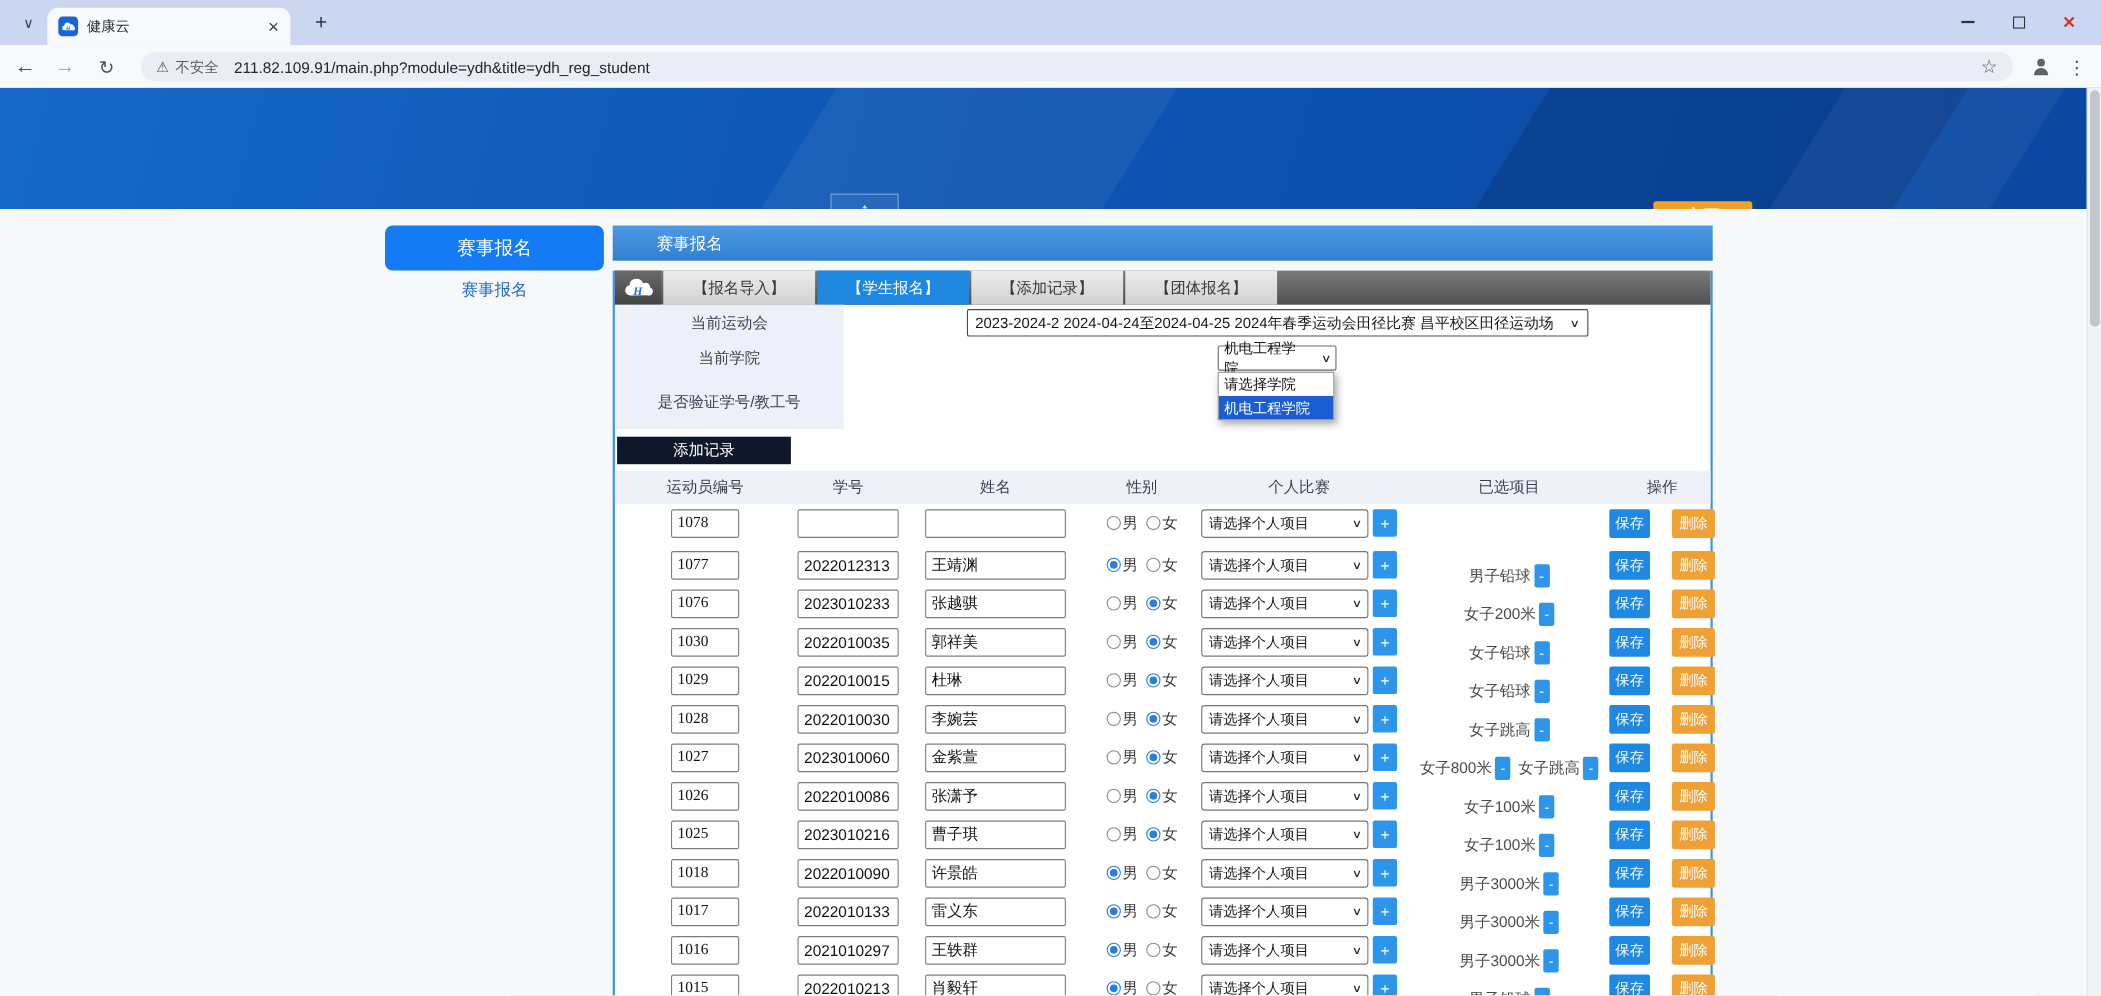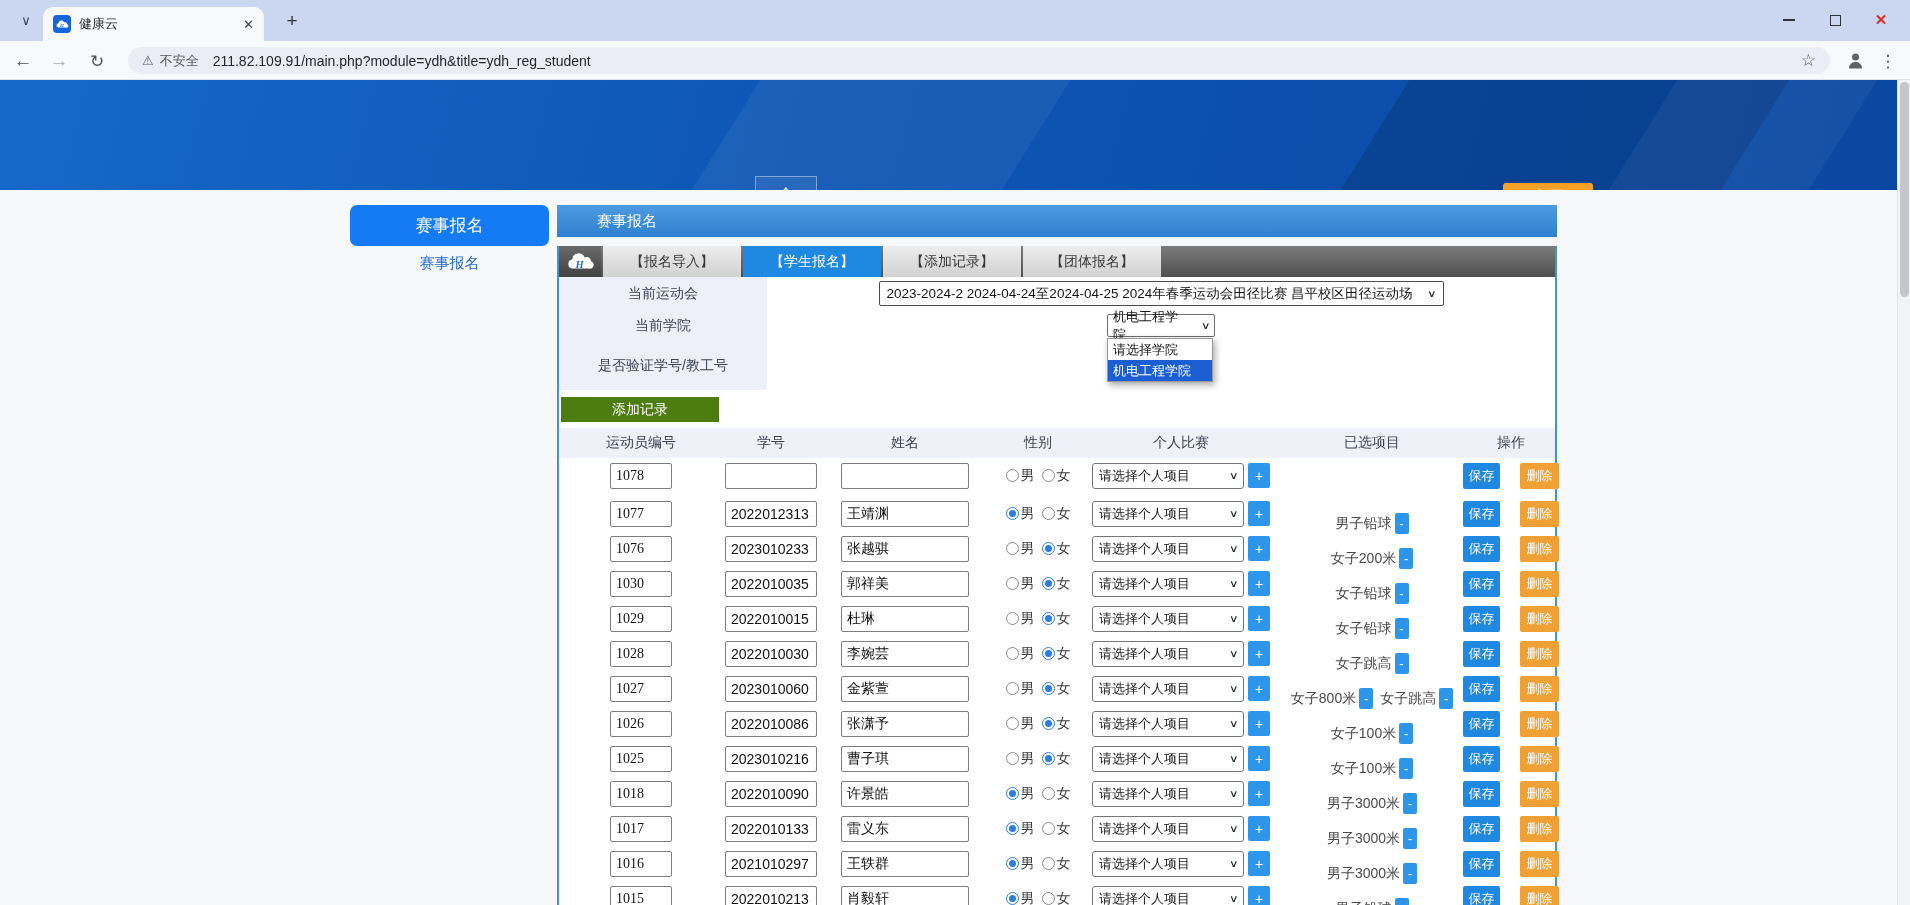--- a/index.html
+++ b/index.html
@@ -83,21 +83,21 @@
   .selectbox { background:#fff; display:flex; align-items:center; justify-content:space-between;
     border-radius:2px; color:#151515;gap:12px; }
   .meet-select { width:565px; height:25px; border:1.5px solid #4a4a4a; font-size:13.5px; padding:0 7px; }
   .college-select { width:108px; height:23px; border:1px solid #6e6e6e; font-size:13px; padding:0 5px; }
   .chevron { font-size:10px; color:#222; transform:scaleX(1.3); }
   .college-dropdown { position:absolute; top:28px; left:calc(50% - 54px); width:106px; background:#fff;
     border:1px solid #96989c; box-shadow:2px 3px 7px rgba(0,0,0,.35); z-index:6; }
   .college-option { height:21px; display:flex; align-items:center; padding-left:5px; font-size:13px; color:#111; }
   .college-option.selected { background:#1a5ed2; color:#fff; }
 
-  .add-record-btn { margin:7px 0 0 2px; width:158px; height:25px; background:#4d7c0f; color:#fff; font-size:14px;font-family:Liberation Serif, serif; }
+  .add-record-btn { margin:7px 0 0 2px; width:158px; height:25px; background:#0f172a; color:#fff; font-size:14px;font-family:Liberation Serif, serif; }
 
   .athlete-table { margin-top:6px; }
   .tgrid { display:grid; grid-template-columns:164px 96px 172px 94px 192px 190px 88px; align-items:center; }
   .table-header { height:30px; background:#eef1f8; }
   .th { text-align:center; font-size:14px; color:#3a3f51; }
   .table-row { height:35px; }
   .tcell { display:flex; align-items:center; justify-content:center; }
   .tin { height:26px; border:1px solid #7d7d7d; border-radius:2px; font-size:14px; padding:0 5px;
     font-family:"Liberation Sans", sans-serif; color:#111; background:#fff; }
   .in-no { width:62px;font-family:Liberation Serif, serif; } .in-id { width:92px; } .in-name { width:128px; }

